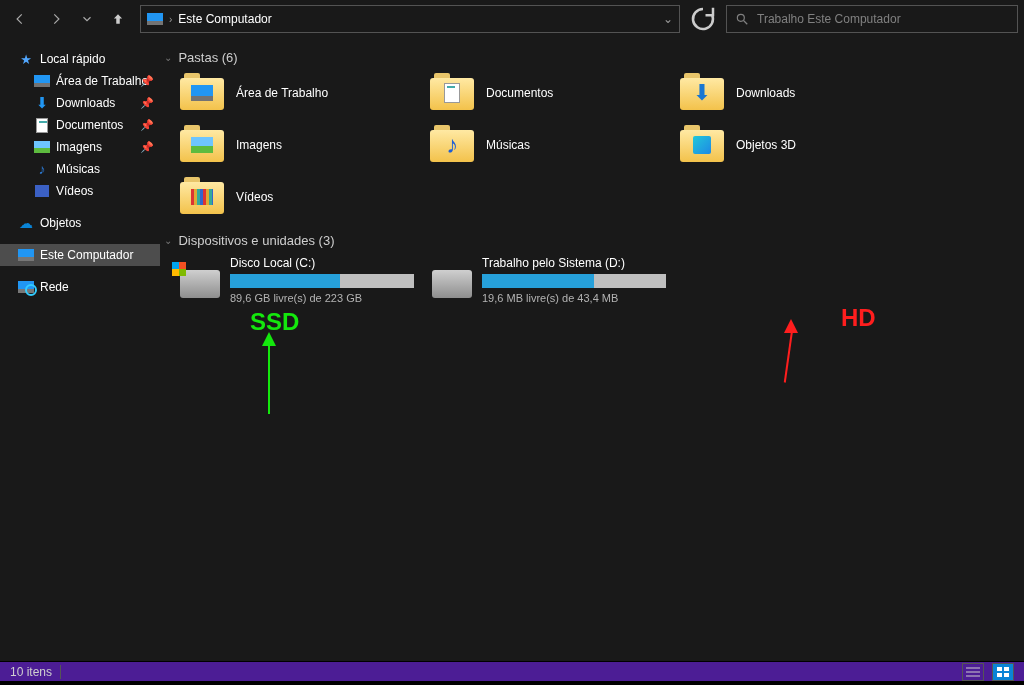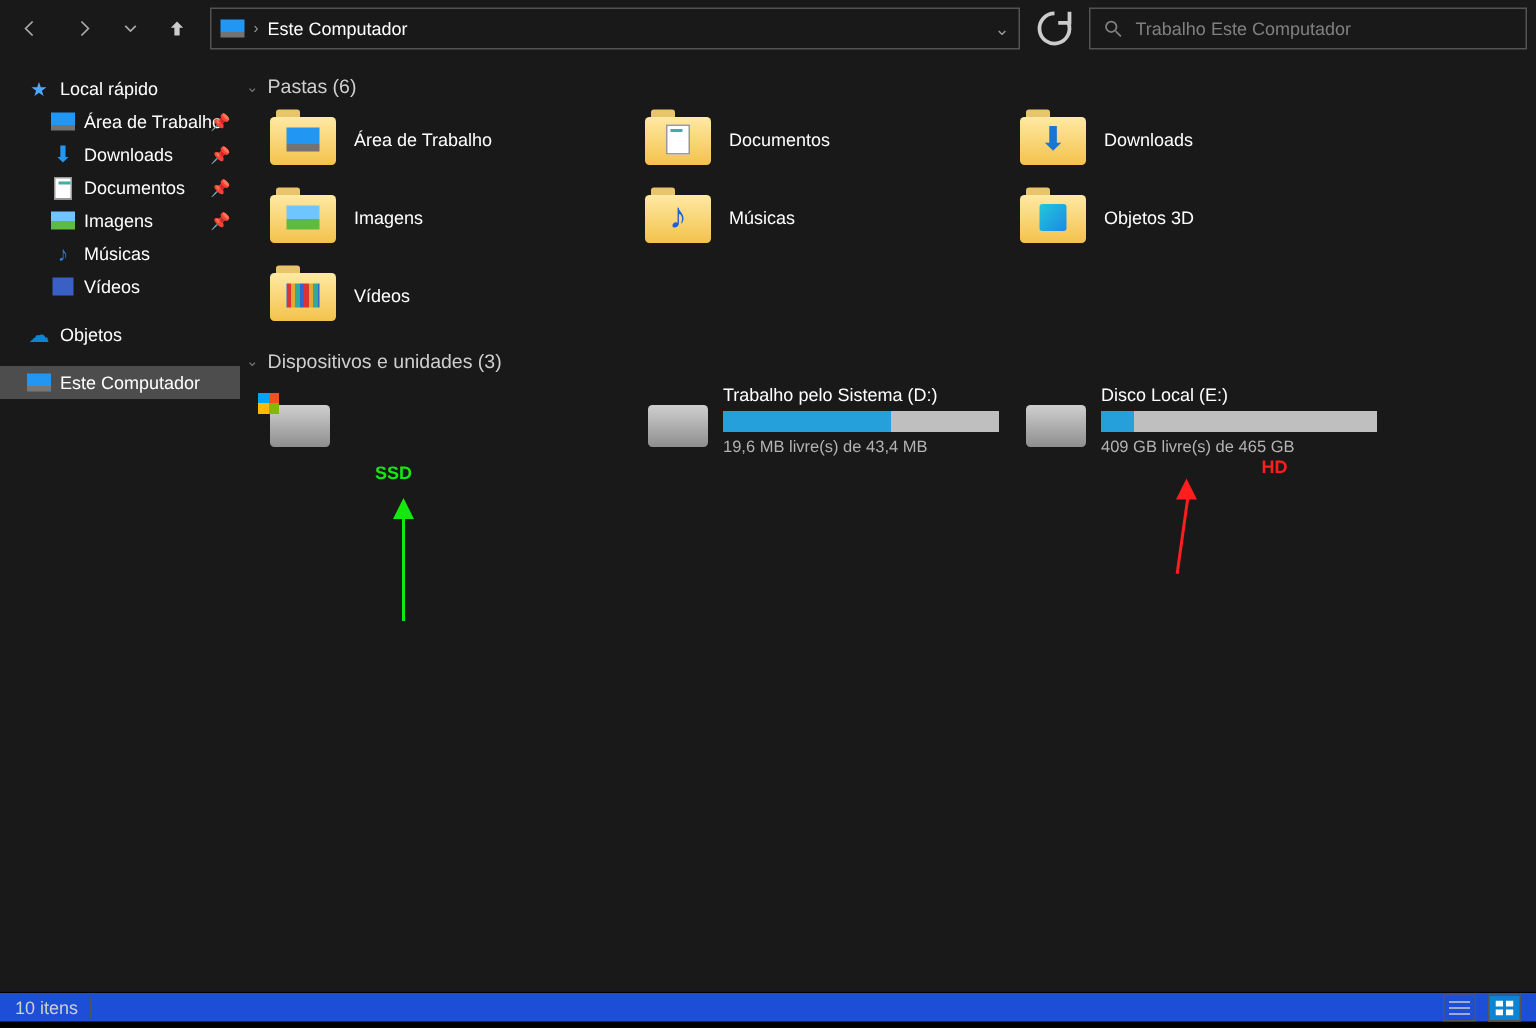--- a/index.html
+++ b/index.html
@@ -43,32 +43,32 @@
 .drive { display: flex; gap: 10px; }
 .drive-icon { width: 40px; height: 28px; background: linear-gradient(#cfcfcf,#8e8e8e); border-radius: 3px; margin-top: 14px; position: relative; }
 .drive-icon.win::before { content:""; position:absolute; left:-8px; top:-8px; width:14px; height:14px; background: conic-gradient(#f25022 0 25%, #7fba00 0 50%, #ffb900 0 75%, #00a4ef 0 100%); }
 .drive-info { flex: 1; padding-right: 18px; }
 .drive-name { color: #fff; margin-bottom: 4px; }
 .drive-bar { height: 14px; background: #bfbfbf; position: relative; margin-bottom: 4px; }
 .drive-fill { position: absolute; left: 0; top: 0; bottom: 0; background: #26a0da; }
 .drive-free { color: #b3b3b3; font-size: 11px; }
 
 
-.anno { position: absolute; font-size: 12px; font-weight: 600; pointer-events: none; }
+.anno { position: absolute; font-size: 24px; font-weight: 600; pointer-events: none; }
 .anno.green { color: #14e80d; }
 .anno.red { color: #ff1e1e; }
 .arrow-line { position: absolute; width: 2px; pointer-events: none; }
 .arrow-line.green { background: #14e80d; }
 .arrow-line.red { background: #ff1e1e; }
 .arrow-head { position: absolute; width: 0; height: 0; border-left: 7px solid transparent; border-right: 7px solid transparent; }
 .arrow-head.green { border-bottom: 14px solid #14e80d; }
 .arrow-head.red { border-bottom: 14px solid #ff1e1e; }
 
 
-.status { height: 20px; background: #1d4ed8; border-top: 1px solid #000; display: flex; align-items: center; padding: 0 10px; color: #cfcfcf; font-size: 12px; gap: 8px; }
+.status { height: 20px; background: #4c1d95; border-top: 1px solid #000; display: flex; align-items: center; padding: 0 10px; color: #cfcfcf; font-size: 12px; gap: 8px; }
 .status .spacer { flex: 1; }
 .view-btn { width: 22px; height: 18px; border: 1px solid #555; display: flex; align-items: center; justify-content: center; }
 
 
 .i-star { color:#51a7ff; font-size:13px; }
 .i-desktop { width:16px; height:12px; background: linear-gradient(#2196f3 0 70%, #737373 70%); }
 .i-down { color:#2196f3; font-size:15px; }
 .i-doc { width:12px; height:15px; background:#fff; border:1px solid #999; position:relative; }
 .i-doc::after{content:"";position:absolute;left:2px;top:2px;width:8px;height:2px;background:#4aa;}
 .i-img { width:16px; height:12px; background: linear-gradient(180deg,#6ec5ff 0 55%, #5dbb3f 55%); }
@@ -178,20 +178,28 @@
 
     <div class="sb-group">
       <div class="sb-item selected">
         <span class="sb-icon">
             <span class="i-pc"></span>
           </span>
         <span>Este Computador</span>
       </div>
     </div>
 
+    <div class="sb-group">
+      <div class="sb-item">
+        <span class="sb-icon">
+            <span class="i-net"></span>
+          </span>
+        <span>Rede</span>
+      </div>
+    </div>
   </div>
 
   <div class="content">
     <div class="section-head">
       <span class="chev">⌄</span>
       <span>Pastas (6)</span>
     </div>
 
     <div class="folders-grid">
       <div class="folder-item">
@@ -267,39 +275,36 @@
     </div>
 
     <div class="section-head">
       <span class="chev">⌄</span>
       <span>Dispositivos e unidades (3)</span>
     </div>
 
     <div class="drives">
       <div class="drive">
         <div class="drive-icon win"></div>
+        <div class="drive-info">
+          <div class="drive-name">Disco Local (C:)</div>
+          <div class="drive-bar">
+              <div class="drive-fill" style="width:60%"></div>
+            </div>
+          <div class="drive-free">89,6 GB livre(s) de 223 GB</div>
+        </div>
       </div>
       <div class="drive">
         <div class="drive-icon"></div>
         <div class="drive-info">
           <div class="drive-name">Trabalho pelo Sistema (D:)</div>
           <div class="drive-bar">
               <div class="drive-fill" style="width:61%"></div>
             </div>
           <div class="drive-free">19,6 MB livre(s) de 43,4 MB</div>
-        </div>
-      </div>
-      <div class="drive">
-        <div class="drive-icon"></div>
-        <div class="drive-info">
-          <div class="drive-name">Disco Local (E:)</div>
-          <div class="drive-bar">
-              <div class="drive-fill" style="width:12%"></div>
-            </div>
-          <div class="drive-free">409 GB livre(s) de 465 GB</div>
         </div>
       </div>
     </div>
 
     <div class="anno green" style="left:90px; top:270px;">SSD</div>
     <div class="arrow-head green" style="left:102px; top:294px;"></div>
     <div class="arrow-line green" style="left:108px; top:306px; height:70px;"></div>
 
     <div class="anno red" style="left:681px; top:266px;">HD</div>
     <div class="arrow-head red" style="left:624px; top:281px;"></div>

